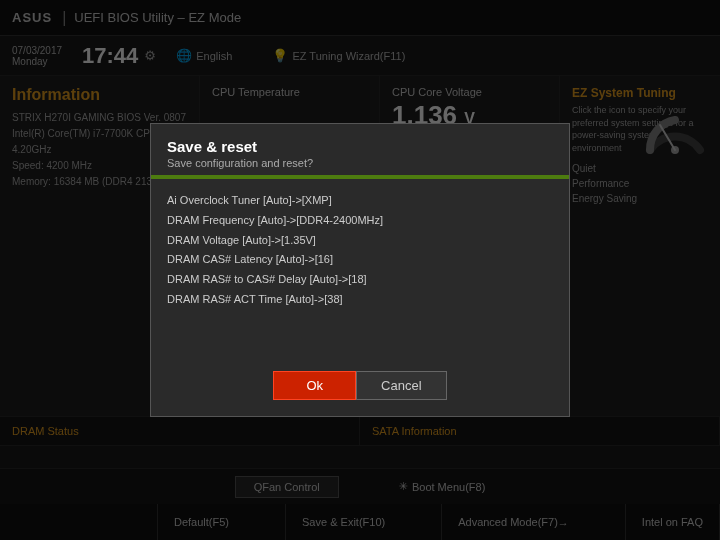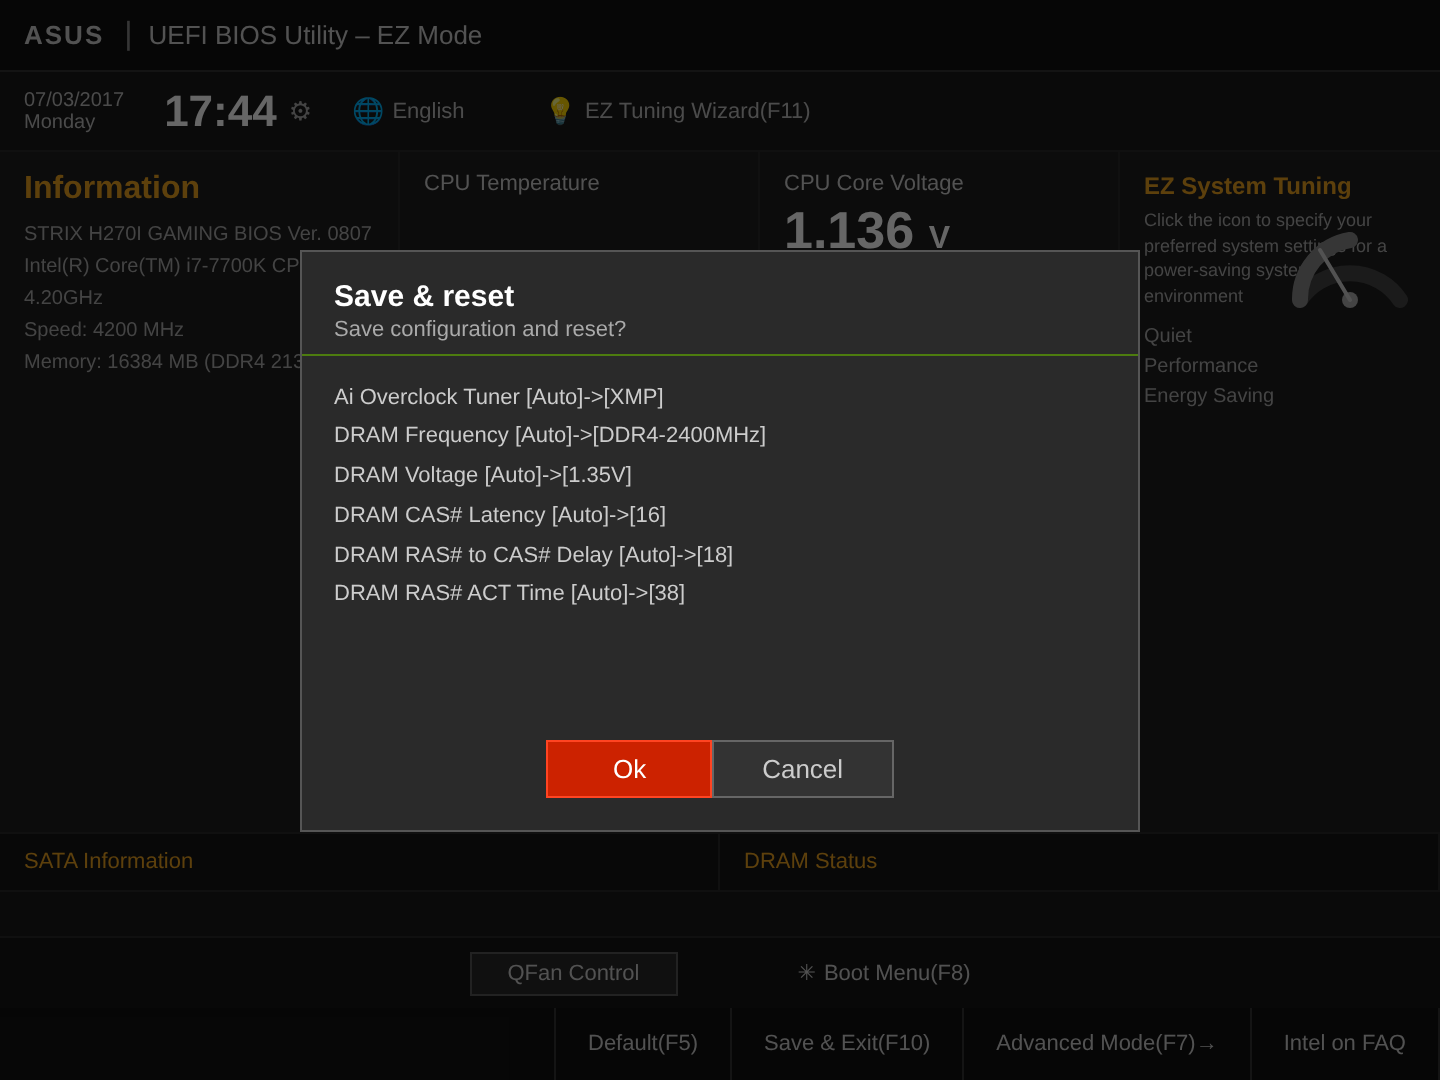--- a/index.html
+++ b/index.html
@@ -220,21 +220,21 @@
     .modal {
       background: #2a2a2a;
       border: 1px solid #555;
       width: 420px;
       padding: 0;
       position: relative;
     }
     .modal-header {
       background: #2a2a2a;
       padding: 14px 16px 6px 16px;
-      border-bottom: 1px solid #4d7c0f;
+      border-bottom: 4px solid #4d7c0f;
     }
     .modal-title {
       color: #fff;
       font-size: 15px;
       font-weight: bold;
       margin-bottom: 2px;
     }
     .modal-subtitle {
       color: #aaa;
       font-size: 11px;
@@ -316,20 +316,21 @@
     }
     .footer-item {
       color: #ccc;
       font-size: 11px;
       padding: 0 16px;
       border-left: 1px solid #333;
       height: 100%;
       display: flex;
       align-items: center;
       cursor: pointer;
+      margin-left: 40px;
     }
     .footer-item:last-child {
       border-right: 1px solid #333;
     }
 
     
     .gauge-container {
       position: absolute;
       right: 10px;
       top: 95px;
@@ -408,24 +409,24 @@
         <path d="M10,55 A30,30 0 0,1 35,25" fill="none" stroke="#888" stroke-width="8" stroke-linecap="round"></path>
         <circle cx="35" cy="55" r="4" fill="#aaa"></circle>
         <line x1="35" y1="55" x2="20" y2="30" stroke="#ccc" stroke-width="2" stroke-linecap="round"></line>
       </svg>
     </div>
   </div>
 </div>
 
 <div class="bottom-sections">
   <div class="bottom-section">
+    <span class="bottom-section-title">DRAM Status</span>
+  </div>
+  <div class="bottom-section">
     <span class="bottom-section-title">SATA Information</span>
-  </div>
-  <div class="bottom-section">
-    <span class="bottom-section-title">DRAM Status</span>
   </div>
 </div>
 
 <div class="overlay">
   <div class="modal">
     <div class="modal-header">
       <div class="modal-title">Save &amp; reset</div>
       <div class="modal-subtitle">Save configuration and reset?</div>
     </div>
     <div class="modal-body">

